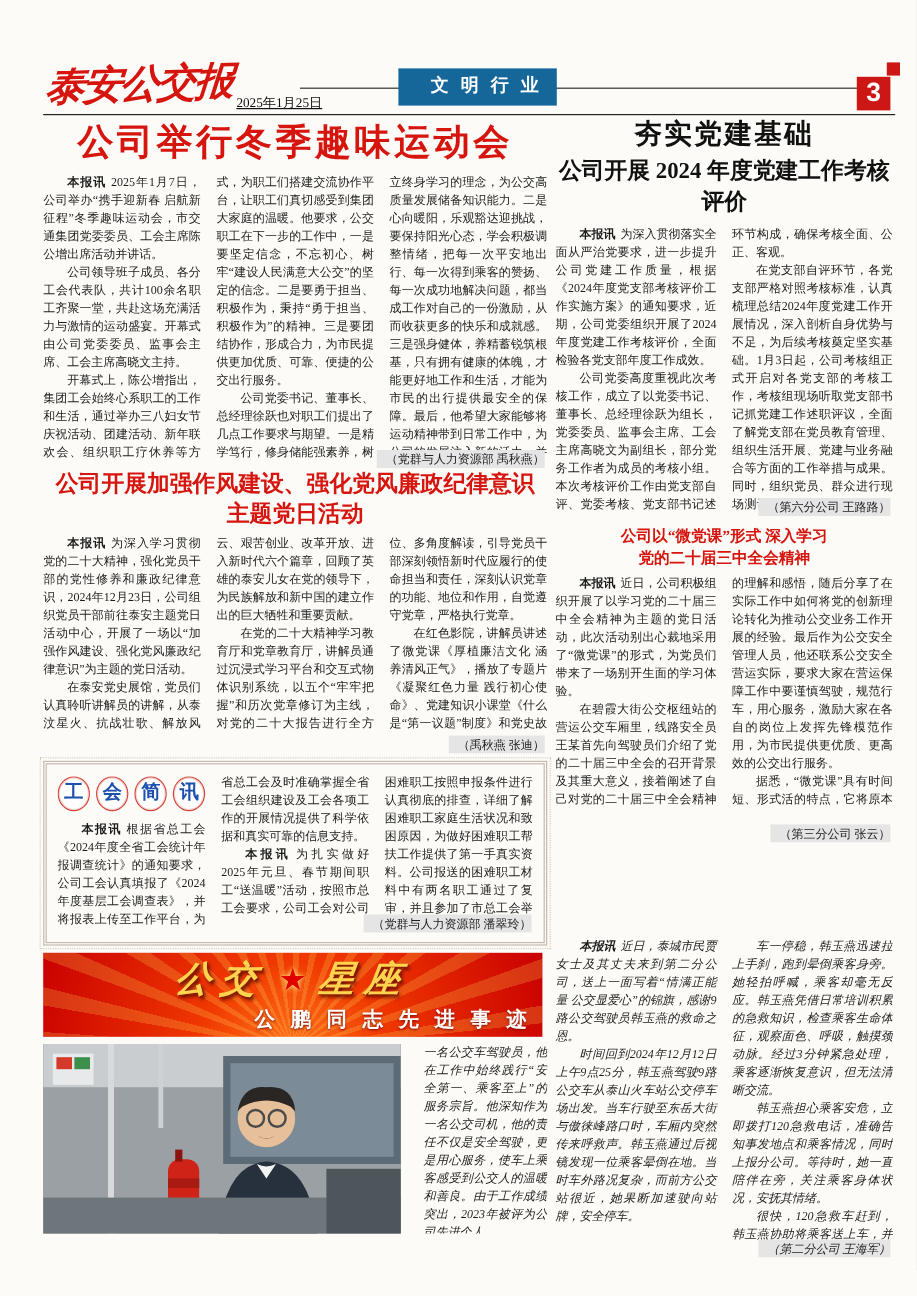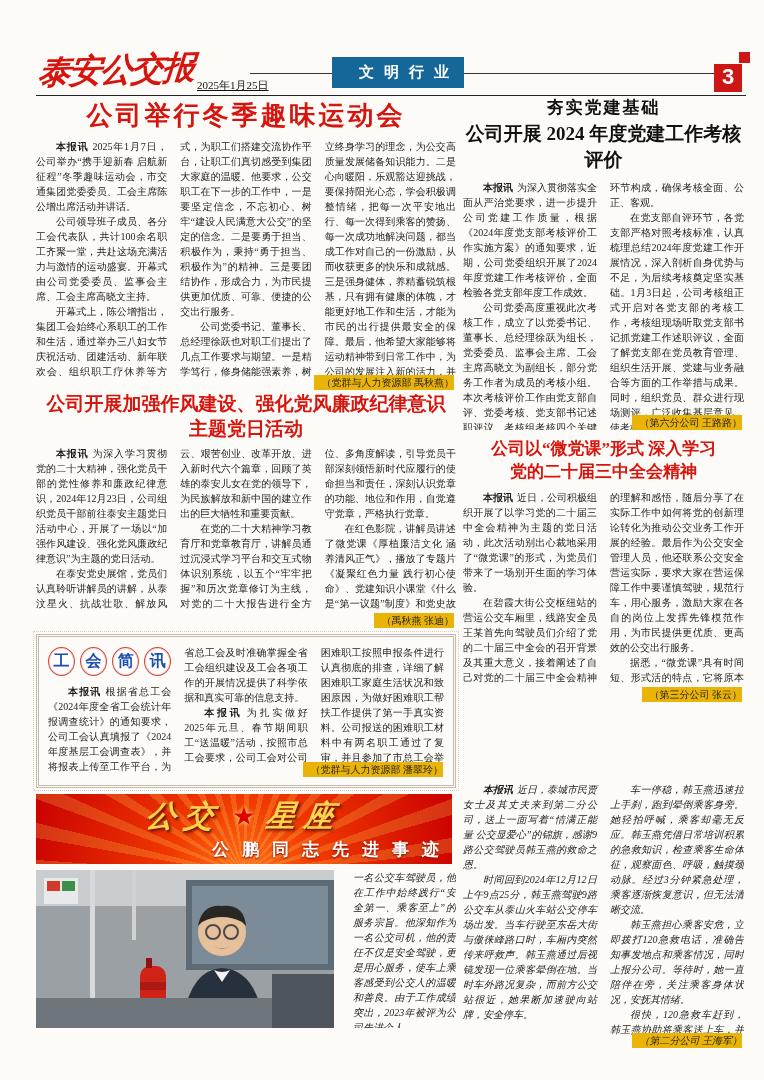--- a/index.html
+++ b/index.html
@@ -23,21 +23,21 @@
   .art{position:absolute;overflow:hidden;}
   .left-col{left:36px;width:420px;}
   .right-col{left:463px;width:281px;}
   .hl-red{color:#d6150f;font-weight:bold;text-align:center;margin:0;}
   .hl-black{color:#111;font-weight:bold;text-align:center;margin:0;}
   .body{position:relative;text-align:justify;font-size:10px;line-height:1.5;overflow:hidden;}
   .cols3{column-count:3;column-gap:13px;}
   .cols2{column-count:2;column-gap:13px;}
   .p{margin:0;text-indent:2em;}
   .lead{font-weight:bold;margin-right:4px;}
-  .byline{position:absolute;right:2px;bottom:0;background:#eab308;padding:1px 0 0 8px;
+  .byline{position:absolute;right:2px;bottom:0;background:#e5e5e5;padding:1px 0 0 8px;
           font-size:10px;}
   .kai{font-style:italic;}
   
   .union-box{position:absolute;left:36px;width:420px;border:3px double #c7b9ae;
              outline:1px dotted #d8cdc3;outline-offset:2px;padding:8px 9px;box-sizing:border-box;overflow:hidden;}
   .union-title{display:flex;gap:5px;justify-content:center;margin:2px 0 8px 0;break-inside:avoid;}
   .union-title .circ{width:27px;height:27px;border:1.6px solid #d6453c;border-radius:50%;
         color:#1c4fae;font-weight:bold;font-size:16px;text-align:center;line-height:26px;
         box-shadow:0 0 0 1px #f0d9d6 inset;background:#fff;}
   
@@ -75,21 +75,21 @@
   <div class="masthead">
     <span class="logo">泰安公交报</span><span class="date">2025年1月25日</span>
   </div>
   <div class="midline"></div>
   <div class="section-box">文明行业</div>
   <div class="pagenum-dot"></div>
   <div class="pagenum">3</div>
   <div class="header-rule"></div>
 
   <section class="art left-col" style="top:98px;height:292px;">
-    <h2 class="hl-red" style="font-size:26px;letter-spacing:3px;margin-bottom:6px;">公司举行冬季趣味运动会</h2>
+    <h2 class="hl-red" style="font-size:30px;letter-spacing:3px;margin-bottom:6px;">公司举行冬季趣味运动会</h2>
     <div class="body cols3" style="height:248px;">
       <p class="p"><b class="lead">本报讯</b><span>2025年1月7日，公司举办“携手迎新春 启航新征程”冬季趣味运动会，市交通集团党委委员、工会主席陈公增出席活动并讲话。</span></p>
       <p class="p">公司领导班子成员、各分工会代表队，共计100余名职工齐聚一堂，共赴这场充满活力与激情的运动盛宴。开幕式由公司党委委员、监事会主席、工会主席高晓文主持。</p>
       <p class="p">开幕式上，陈公增指出，集团工会始终心系职工的工作和生活，通过举办三八妇女节庆祝活动、团建活动、新年联欢会、组织职工疗休养等方式，为职工们搭建交流协作平台，让职工们真切感受到集团大家庭的温暖。他要求，公交职工在下一步的工作中，一是要坚定信念，不忘初心、树牢“建设人民满意大公交”的坚定的信念。二是要勇于担当、积极作为，秉持“勇于担当、积极作为”的精神。三是要团结协作，形成合力，为市民提供更加优质、可靠、便捷的公交出行服务。</p>
       <p class="p">公司党委书记、董事长、总经理徐跃也对职工们提出了几点工作要求与期望。一是精学笃行，修身储能强素养，树立终身学习的理念，为公交高质量发展储备知识能力。二是心向暖阳，乐观豁达迎挑战，要保持阳光心态，学会积极调整情绪，把每一次平安地出行、每一次得到乘客的赞扬、每一次成功地解决问题，都当成工作对自己的一份激励，从而收获更多的快乐和成就感。三是强身健体，养精蓄锐筑根基，只有拥有健康的体魄，才能更好地工作和生活，才能为市民的出行提供最安全的保障。最后，他希望大家能够将运动精神带到日常工作中，为公司的发展注入新的活力，并号召大家携手共进，以更加饱满的热情、更加昂扬的斗志、更加扎实的工作，迎接新的挑战，创造新的辉煌。</p>
 
     </div>
     <span class="byline">（党群与人力资源部 禹秋燕）</span>
   </section>
 
@@ -160,33 +160,33 @@
       </svg>
     </div>
     <div class="side-col kai">
       <span>一名公交车驾驶员，他在工作中始终践行“安全第一、乘客至上”的服务宗旨。他深知作为一名公交司机，他的责任不仅是安全驾驶，更是用心服务，使车上乘客感受到公交人的温暖和善良。由于工作成绩突出，2023年被评为公司先进个人。</span>
       <div style="text-align:right;margin-top:6px;">（第二分公司 王海军）</div>
     </div>
   </div>
 
 
   <section class="art right-col" style="top:96px;height:334px;">
-    <h2 class="hl-black" style="font-size:17px;margin-bottom:2px;letter-spacing:2px;">夯实党建基础</h2>
+    <h2 class="hl-black" style="font-size:23px;margin-bottom:2px;letter-spacing:2px;">夯实党建基础</h2>
     <h2 class="hl-black" style="font-size:19px;margin-bottom:7px;">公司开展 2024 年度党建工作考核评价</h2>
     <div class="body cols2" style="height:276px;">
       <p class="p"><b class="lead">本报讯</b><span>为深入贯彻落实全面从严治党要求，进一步提升公司党建工作质量，根据《2024年度党支部考核评价工作实施方案》的通知要求，近期，公司党委组织开展了2024年度党建工作考核评价，全面检验各党支部年度工作成效。</span></p>
       <p class="p">公司党委高度重视此次考核工作，成立了以党委书记、董事长、总经理徐跃为组长，党委委员、监事会主席、工会主席高晓文为副组长，部分党务工作者为成员的考核小组。本次考核评价工作由党支部自评、党委考核、党支部书记述职评议、考核组考核四个关键环节构成，确保考核全面、公正、客观。</p>
       <p class="p">在党支部自评环节，各党支部严格对照考核标准，认真梳理总结2024年度党建工作开展情况，深入剖析自身优势与不足，为后续考核奠定坚实基础。1月3日起，公司考核组正式开启对各党支部的考核工作，考核组现场听取党支部书记抓党建工作述职评议，全面了解党支部在党员教育管理、组织生活开展、党建与业务融合等方面的工作举措与成果。同时，组织党员、群众进行现场测评，广泛收集基层意见，使考核结果更具代表性。</p>
 
     </div>
     <span class="byline">（第六分公司 王路路）</span>
   </section>
 
   <section class="art right-col" style="top:438px;height:264px;">
-    <h2 class="hl-red" style="font-size:17px;line-height:1.35;margin-bottom:6px;">
+    <h2 class="hl-red" style="font-size:13px;line-height:1.35;margin-bottom:6px;">
       <span>公司以“微党课”形式 深入学习</span><br>
       <span>党的二十届三中全会精神</span>
     </h2>
     <div class="body cols2" style="height:204px;">
       <p class="p"><b class="lead">本报讯</b><span>近日，公司积极组织开展了以学习党的二十届三中全会精神为主题的党日活动，此次活动别出心裁地采用了“微党课”的形式，为党员们带来了一场别开生面的学习体验。</span></p>
       <p class="p">在碧霞大街公交枢纽站的营运公交车厢里，线路安全员王某首先向驾驶员们介绍了党的二十届三中全会的召开背景及其重大意义，接着阐述了自己对党的二十届三中全会精神的理解和感悟，随后分享了在实际工作中如何将党的创新理论转化为推动公交业务工作开展的经验。最后作为公交安全管理人员，他还联系公交安全营运实际，要求大家在营运保障工作中要谨慎驾驶，规范行车，用心服务，激励大家在各自的岗位上发挥先锋模范作用，为市民提供更优质、更高效的公交出行服务。</p>
       <p class="p">据悉，“微党课”具有时间短、形式活的特点，它将原本可能枯燥的理论学习内容进行了提炼和浓缩，变得“短小精悍”，却又不失“含金量”，让党员们能够充分利用碎片化时间进行高效学习。公司根据自身党员队伍的特点和需求，设计了极具针对性和有效性的党课内容，全面提升了党课的实效。</p>
 
     </div>
     <span class="byline">（第三分公司 张云）</span>

